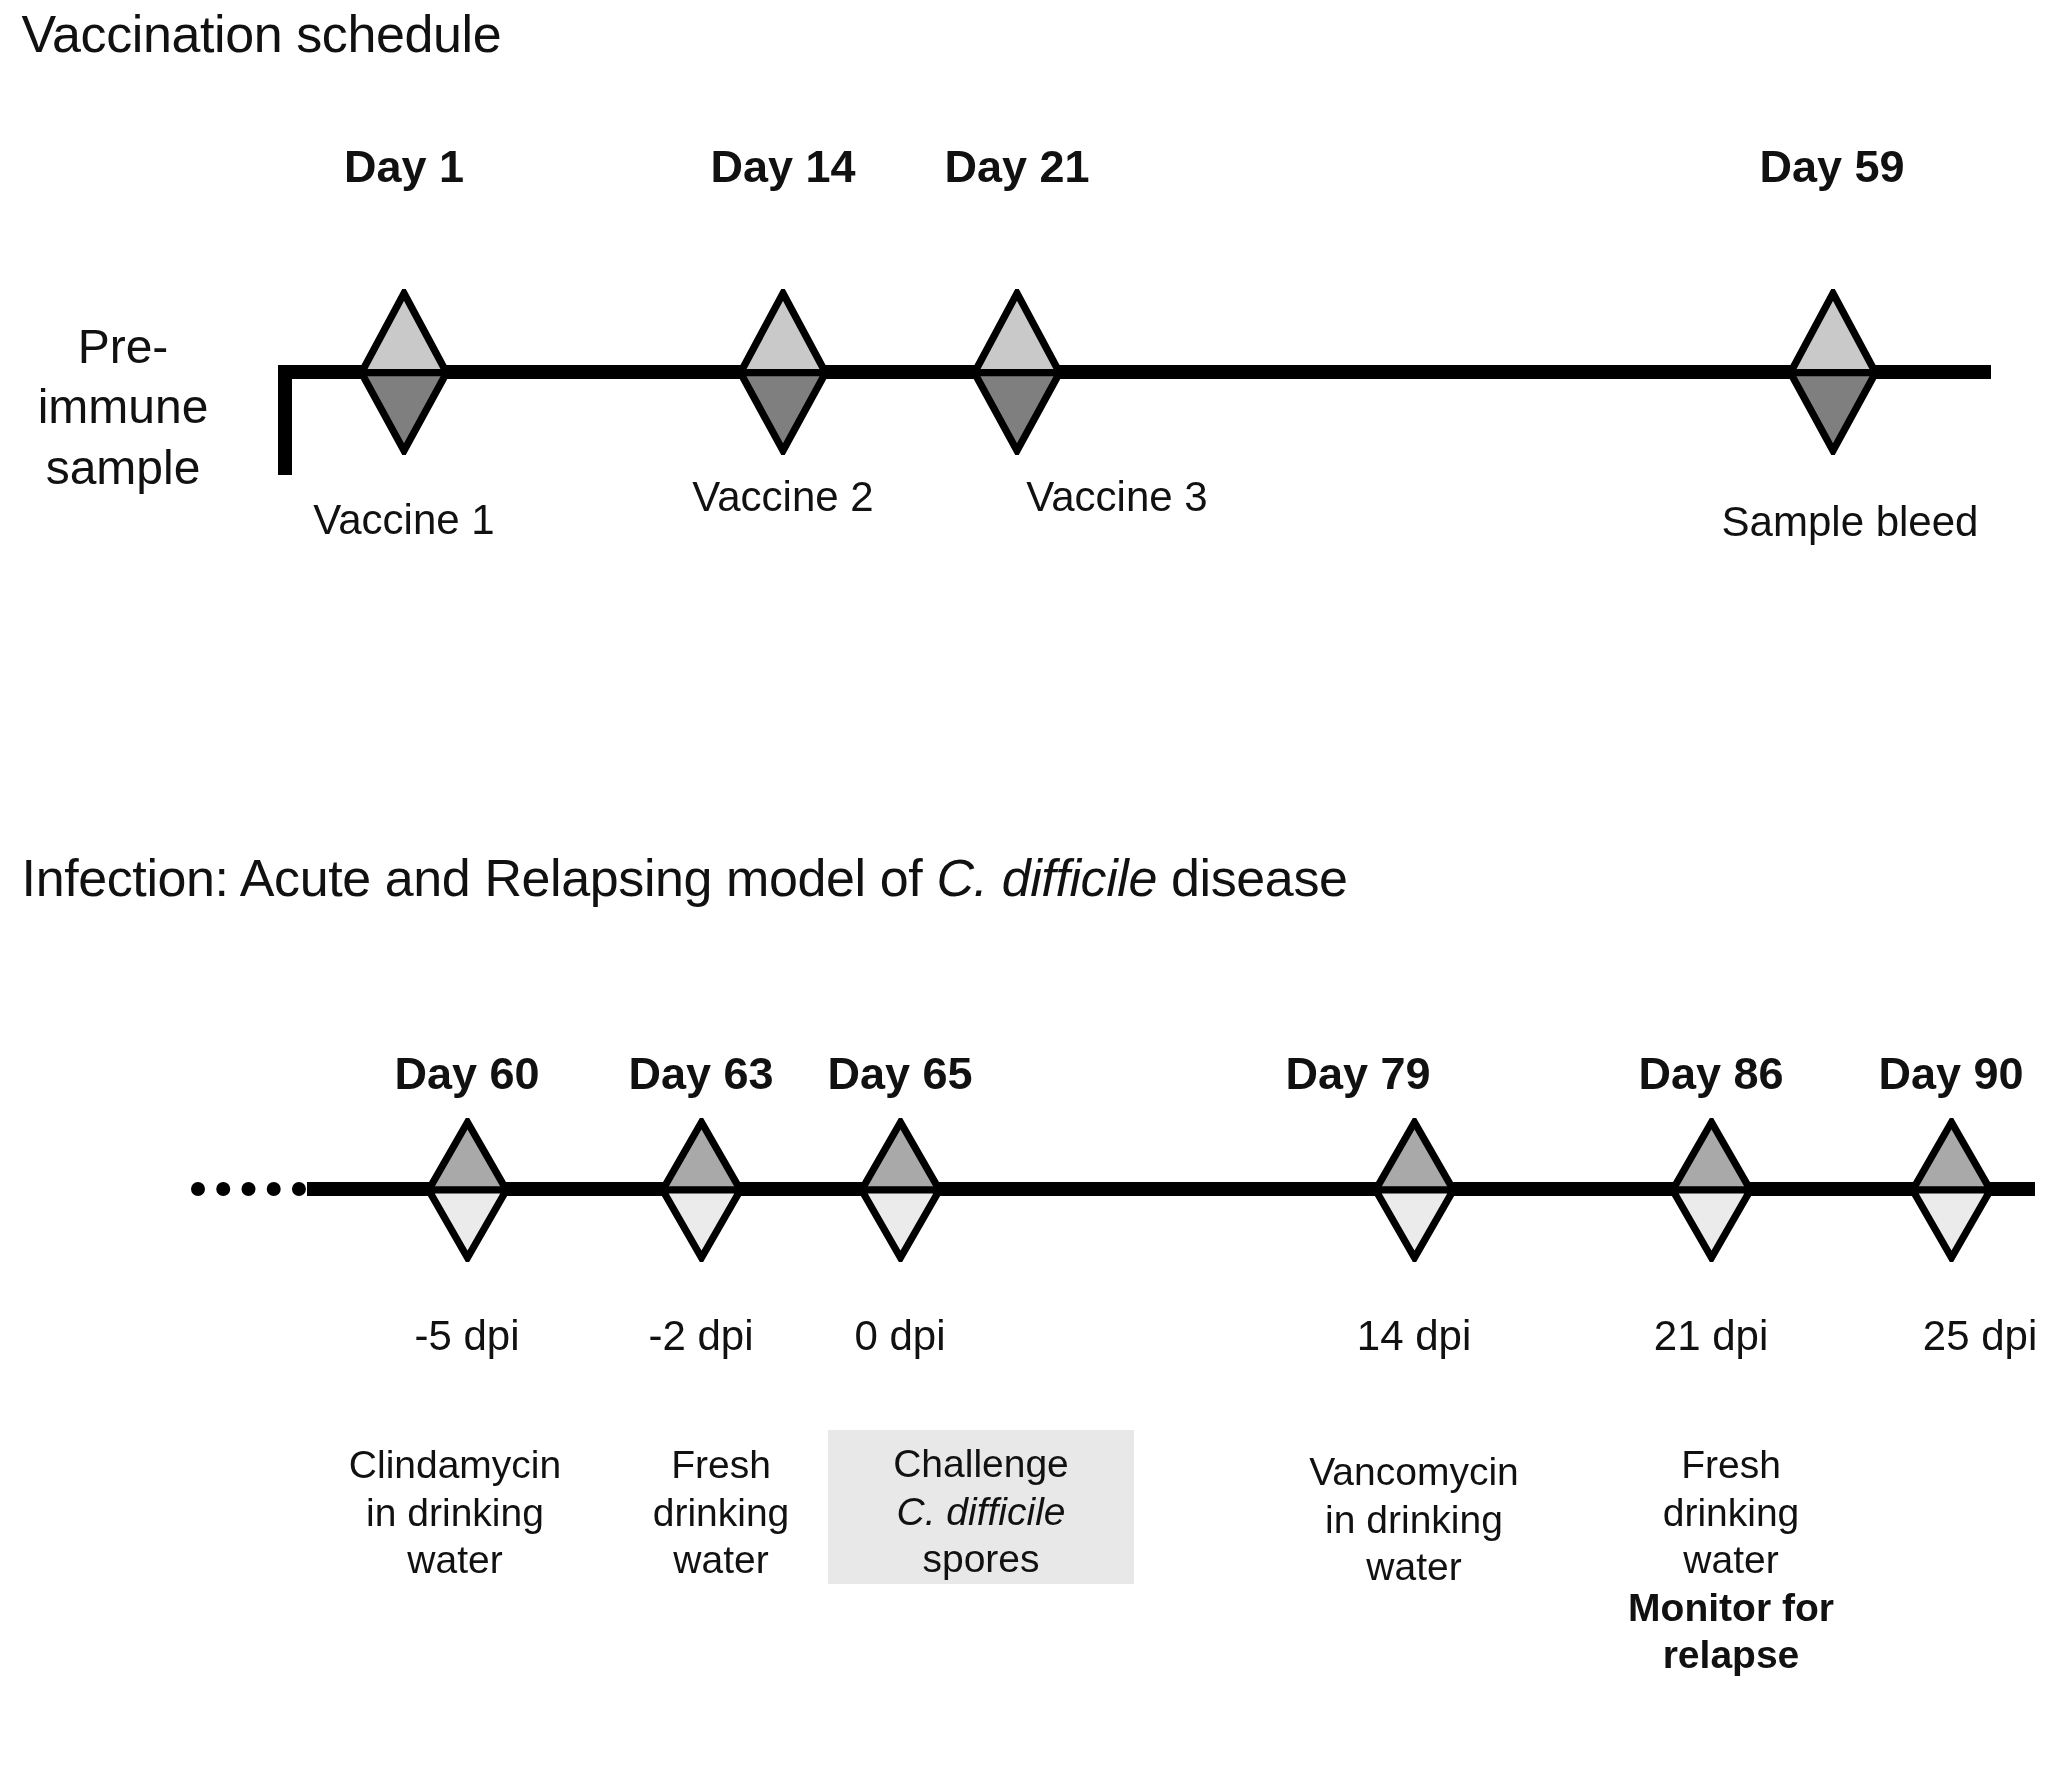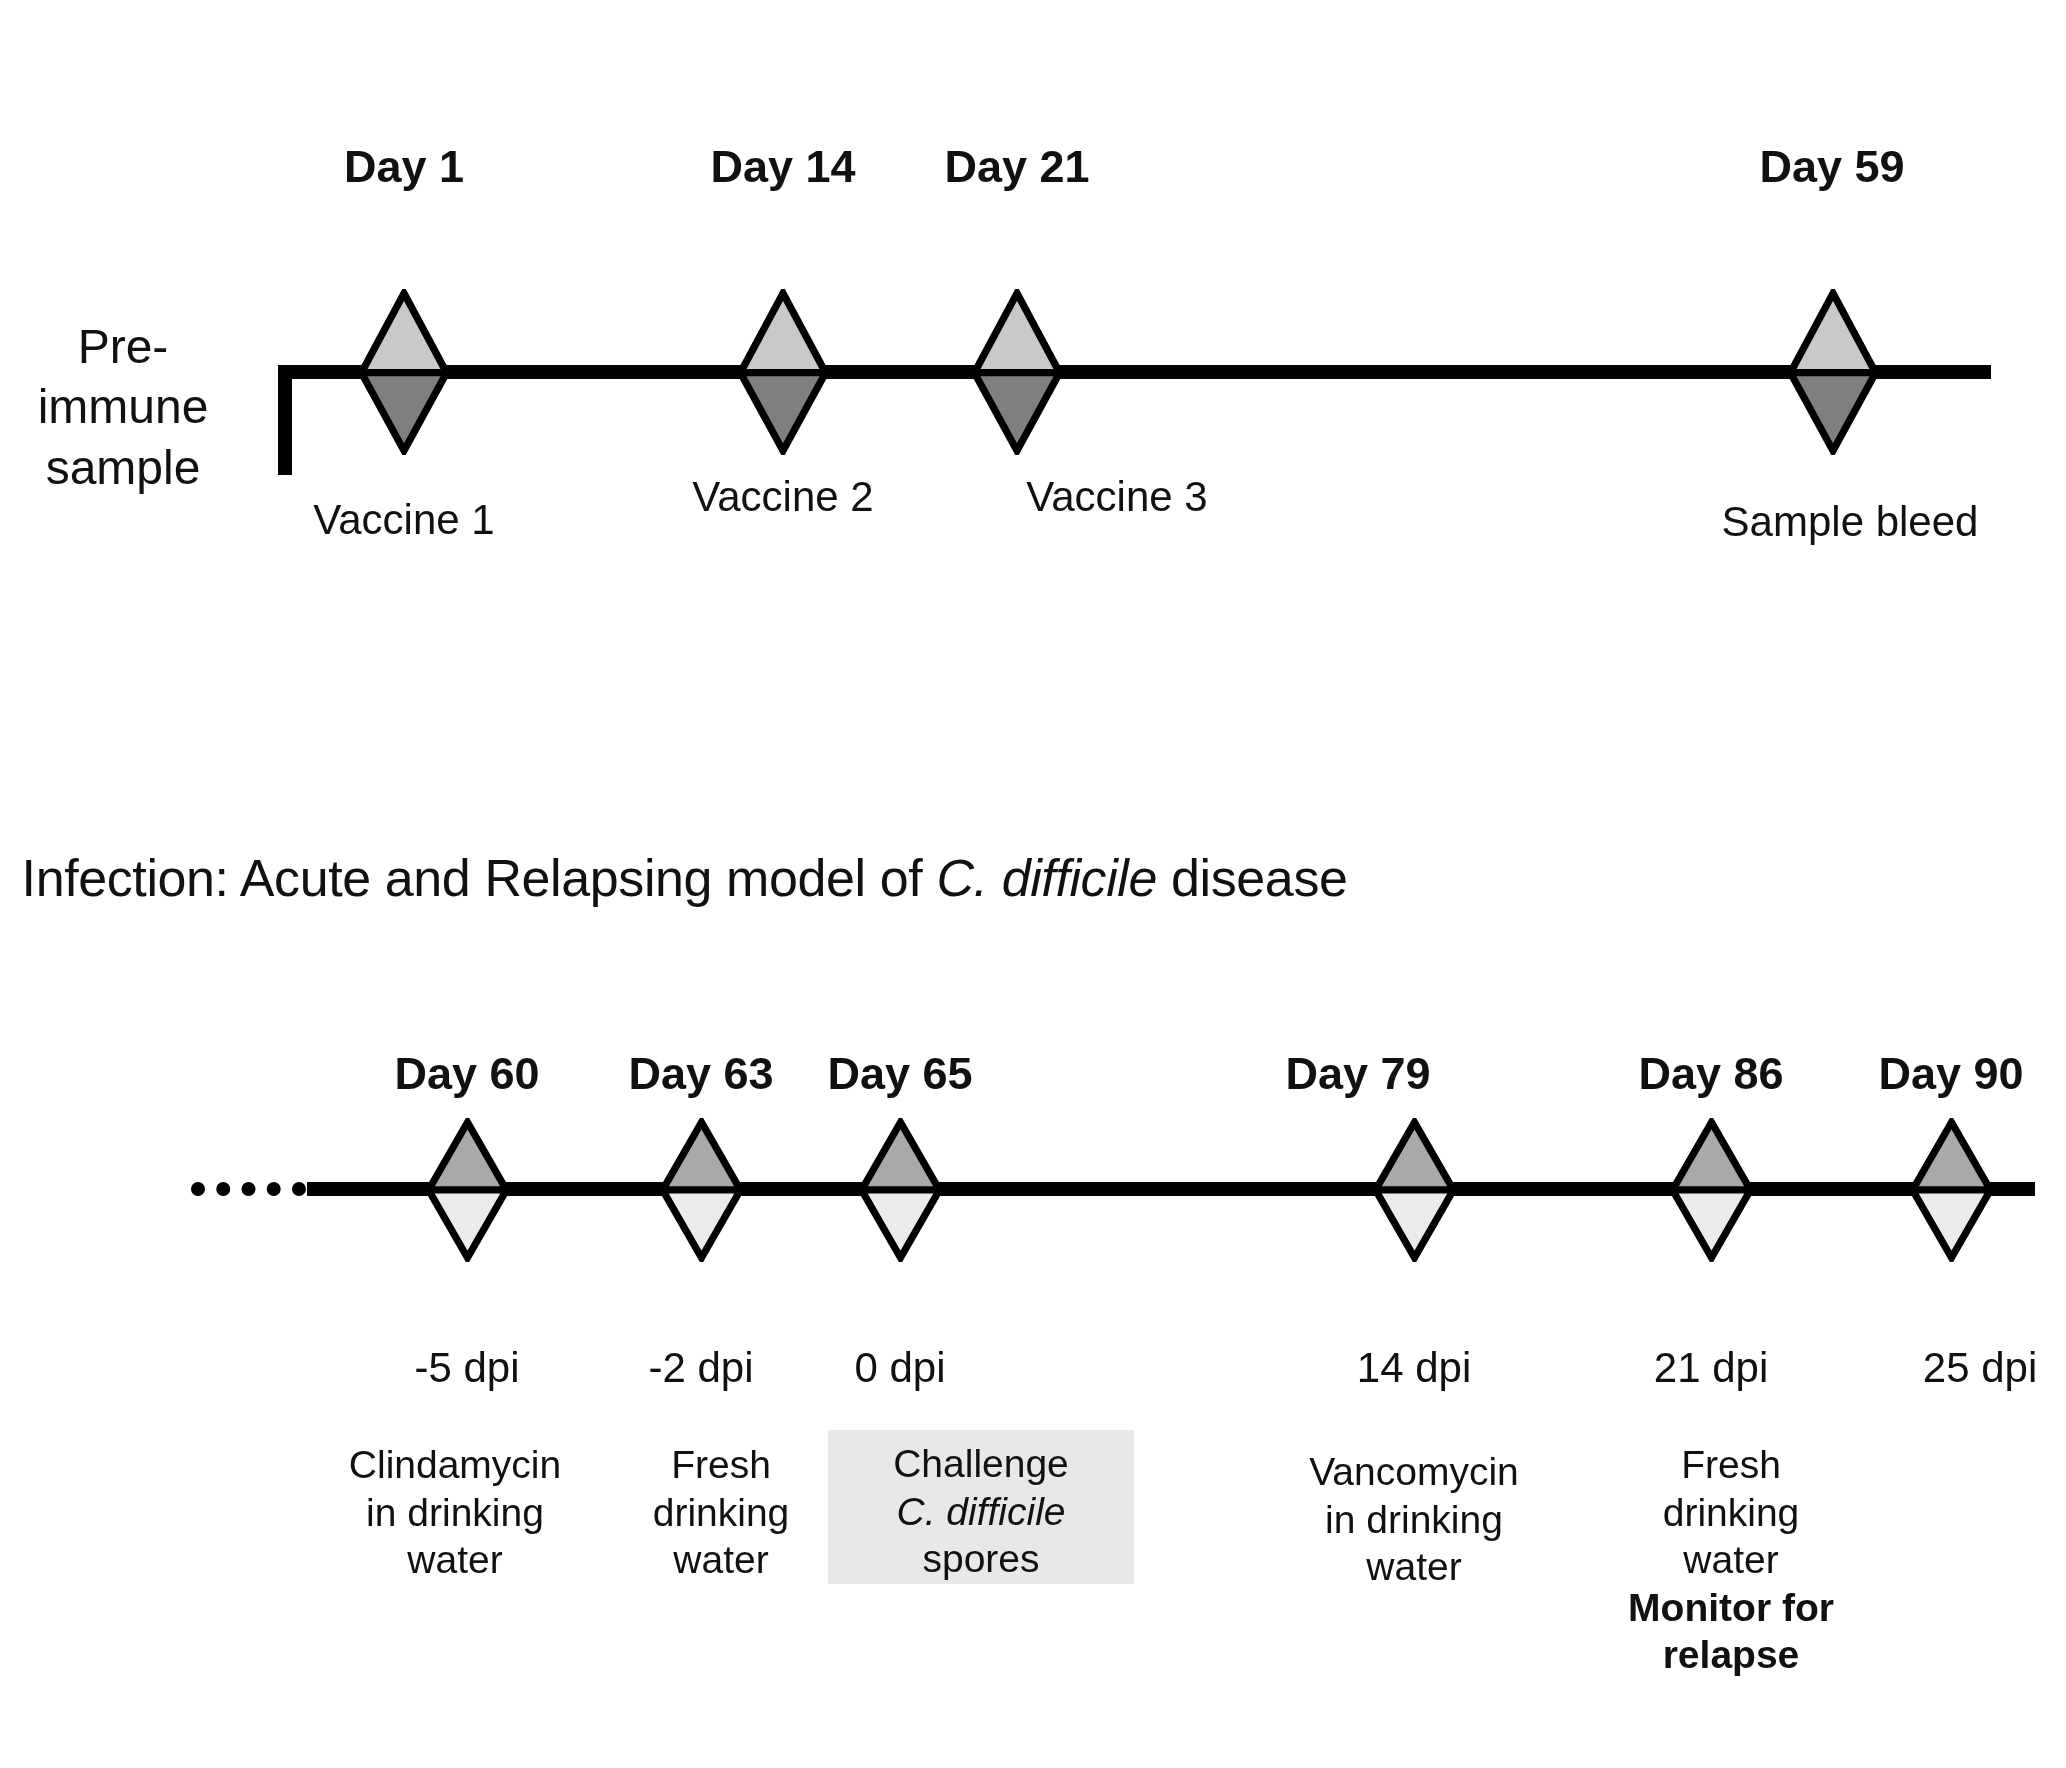--- a/index.html
+++ b/index.html
@@ -73,21 +73,20 @@
     color: #111111;
   }
   .dpi-label {
     position: absolute;
     font-size: 42px;
     font-weight: 400;
     text-align: center;
     white-space: nowrap;
     transform: translateX(-50%);
     color: #111111;
-    margin-top: 32px;
   }
   .detail-block {
     position: absolute;
     font-size: 39px;
     line-height: 1.22;
     text-align: center;
     transform: translateX(-50%);
     color: #111111;
   }
   .detail-block .sci {
@@ -107,20 +106,21 @@
     text-align: center;
     transform: translateX(-50%);
     color: #111111;
   }
 </style>
 </head>
 <body>
 
 <div id="page">
 
+  <div class="section-title" style="left:21.6px; top:4.3px;">Vaccination schedule</div>
 
   <div class="preimmune" style="left:123px; top:317px;">
     <div>Pre-</div>
     <div>immune</div>
     <div>sample</div>
   </div>
 
   <div class="rail" style="left:278px; top:365px; width:1713px; height:14.4px;"></div>
 
   <div class="rail-v" style="left:278px; top:365px; width:14.4px; height:110px;"></div>

